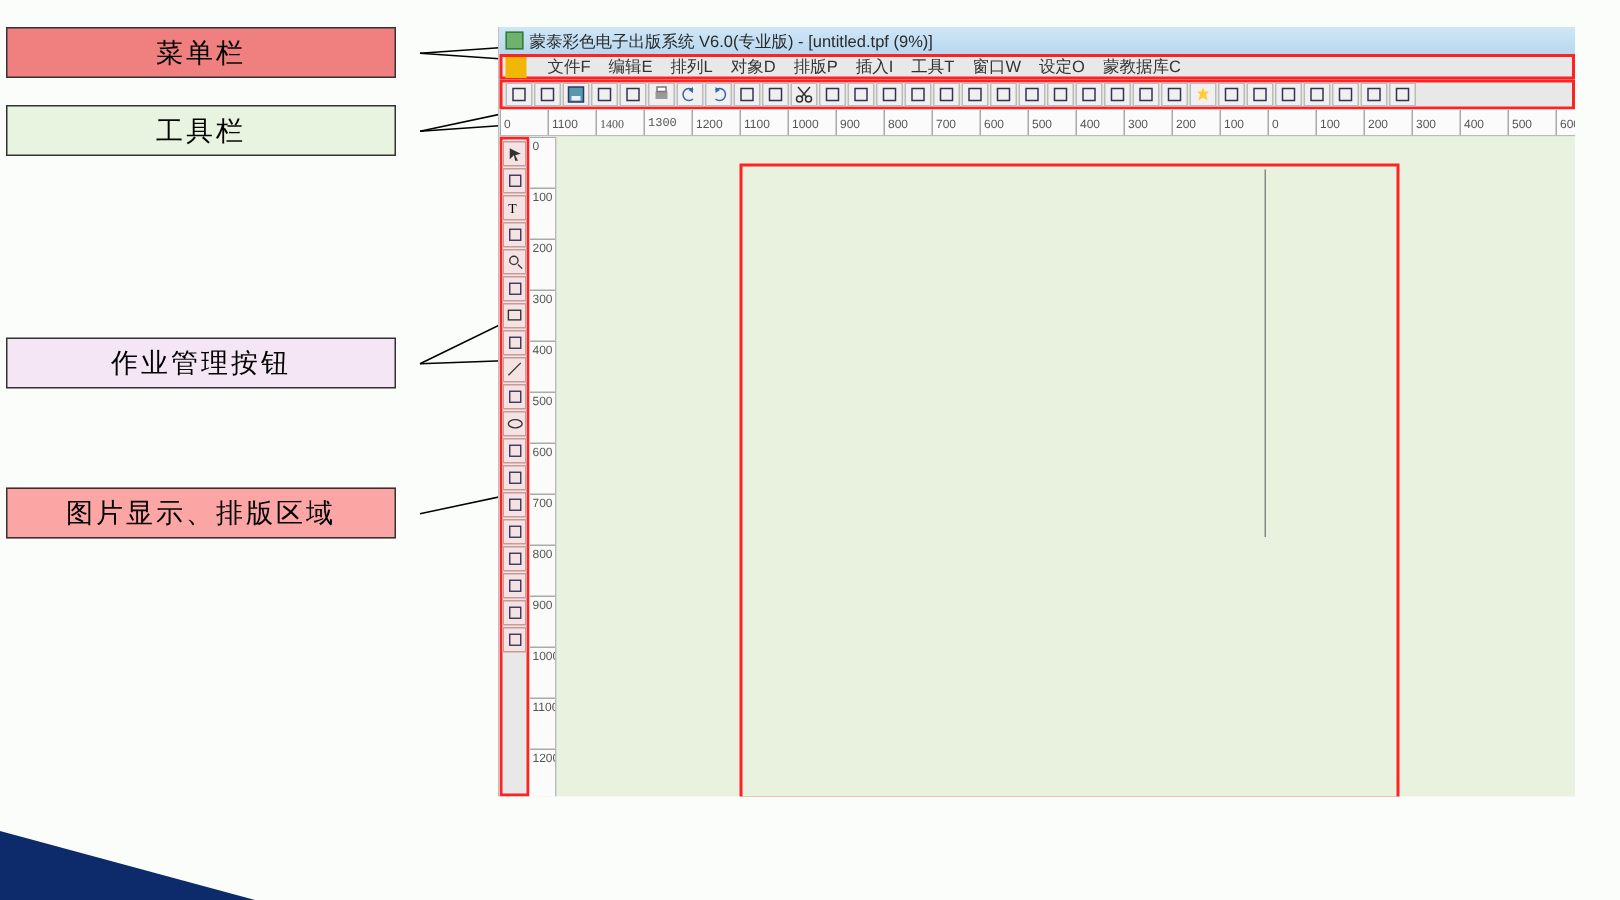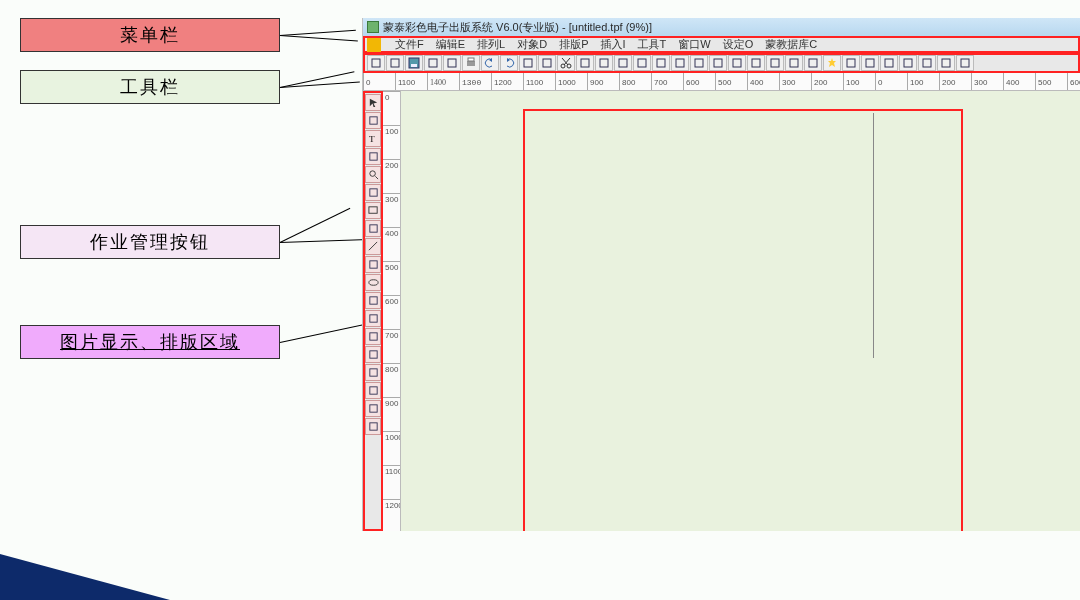--- a/index.html
+++ b/index.html
@@ -8,48 +8,48 @@
     font-family: "SimSun", "Microsoft YaHei", sans-serif;
     background: #fafdfa;
     width: 1080px;
     height: 600px;
     position: relative;
     overflow: hidden;
   }
   
   .anno {
     position: absolute;
-    left: 20px;
+    left: 4px;
     width: 260px;
     height: 34px;
     border: 1px solid #333;
     display: flex;
     align-items: center;
     justify-content: center;
     font-size: 18px;
     letter-spacing: 2px;
   }
   .anno.menu { top: 18px; background: #f08080; }
   .anno.toolbar-a { top: 70px; background: #e8f3e0; }
   .anno.jobs { top: 225px; background: #f5e6f5; }
-  .anno.canvas-a { top: 325px; background: #f0abfc; text-decoration: underline; }
+  .anno.canvas-a { top: 325px; background: #fca5a5; }
   
   .leader { position: absolute; border-top: 1px solid #000; height:0; transform-origin: left center; }
   .l1 { left:280px; top:35px; width:76px; transform: rotate(-4deg); }
   .l1b { left:280px; top:35px; width:78px; transform: rotate(4deg); }
   .l2 { left:280px; top:87px; width:76px; transform: rotate(-12deg); }
   .l2b { left:280px; top:87px; width:80px; transform: rotate(-4deg); }
   .l3 { left:280px; top:242px; width:78px; transform: rotate(-26deg); }
   .l3b { left:280px; top:242px; width:96px; transform: rotate(-2deg); }
   .l4 { left:280px; top:342px; width:370px; transform: rotate(-12deg); }
 
   
   .appwin {
     position: absolute;
-    left: 362px;
+    left: 332px;
     top: 18px;
     width: 718px;
     background: #fff;
     border-left: 1px solid #c0c0c0;
   }
   .titlebar {
     height: 18px;
     background: linear-gradient(#cfe6f7,#b8d8ef);
     display: flex;
     align-items: center;

